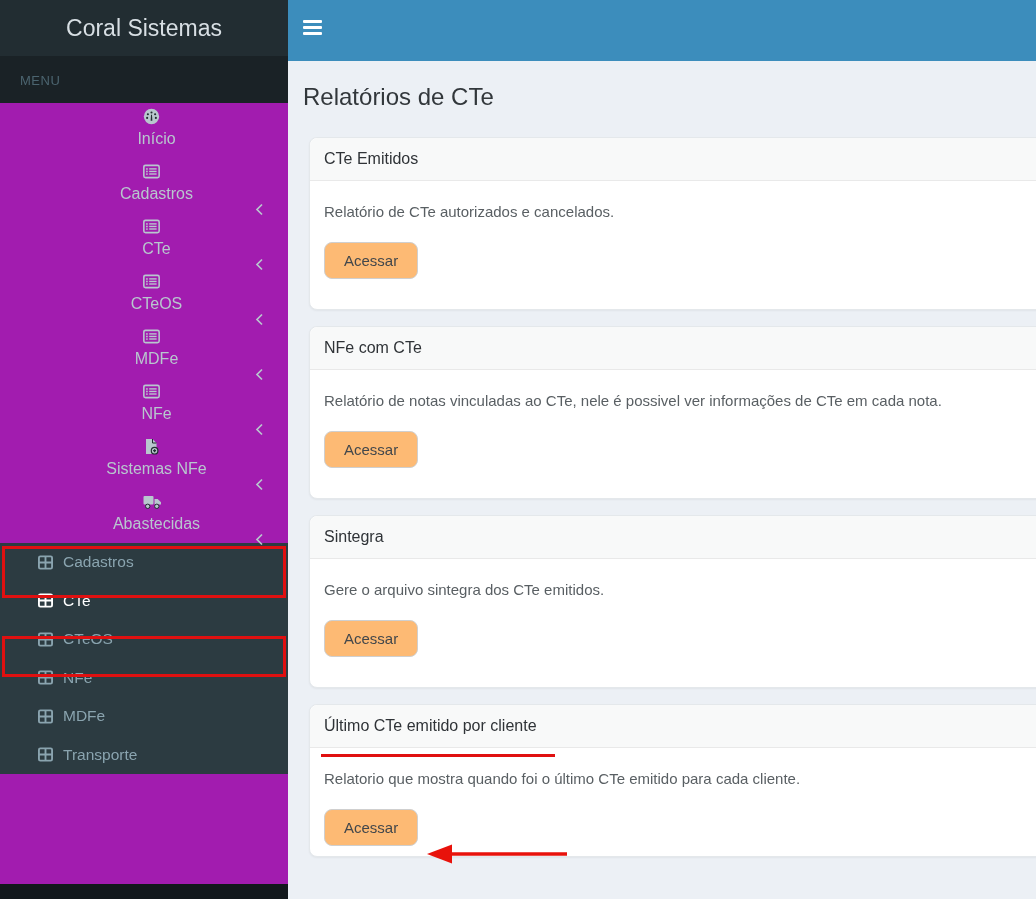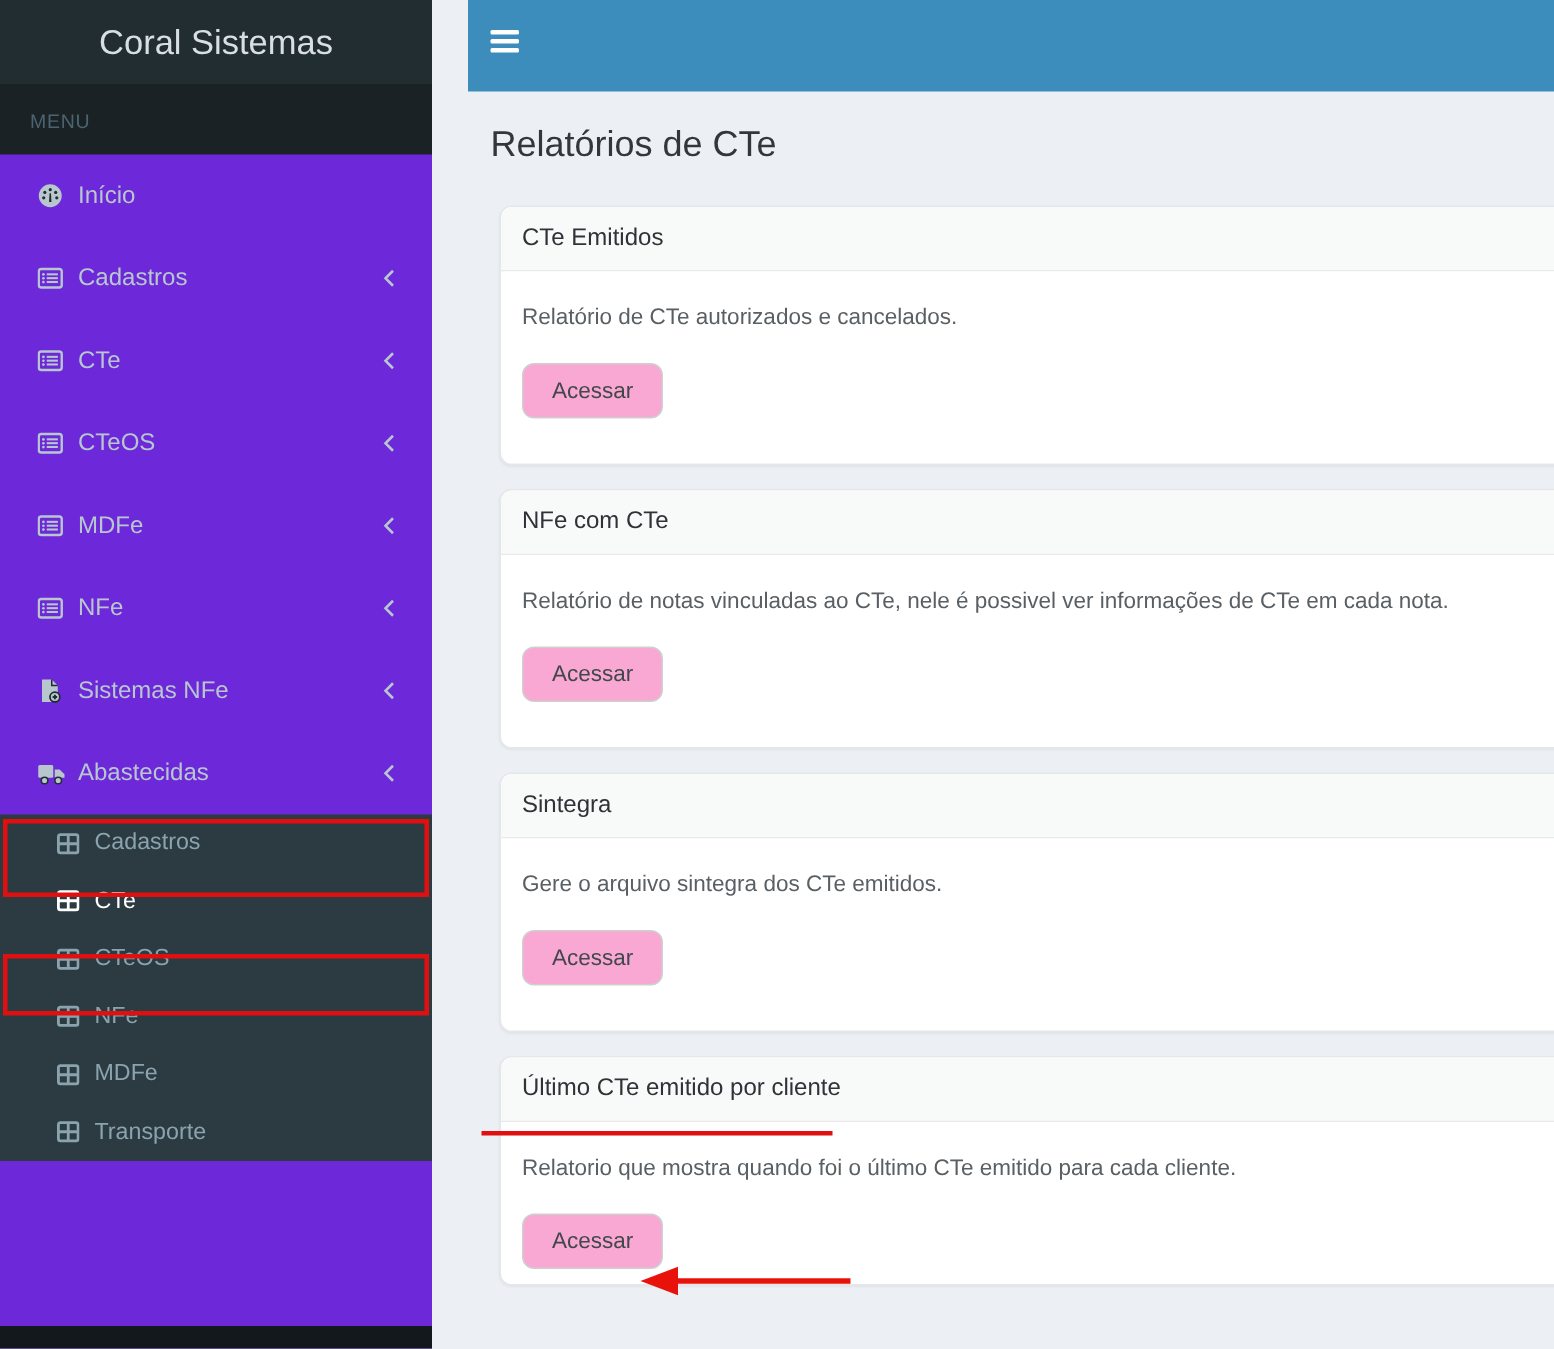--- a/index.html
+++ b/index.html
@@ -6,70 +6,70 @@
   html, body { width: 1036px; height: 899px; }
   body {
     font-family: "Liberation Sans", sans-serif;
     position: relative;
     overflow: hidden;
     background: #ecf0f5;
   }
   
   .sidebar {
     position: absolute; left: 0; top: 0; width: 288px; height: 899px;
-    background: #6d28d9; z-index: 1; display: flex; flex-direction: column;
+    background: #a21caf; z-index: 1; display: flex; flex-direction: column;
   }
   .brand {
     height: 56px; line-height: 56px; text-align: center;
     color: #d8dfe4; font-size: 23px; background: #222d32; cursor: pointer;
   }
   .menu-header {
     height: 47px; background: #1a2226; color: #4b646f;
     font-size: 13px; padding: 17px 0 0 20px; letter-spacing: .5px;
   }
   .mi {
     height: 55px; display: flex; align-items: center;
-    padding-left: 25px; color: #b8c7ce; font-size: 16px; cursor: pointer;
+    padding-left: 25px; color: #b8c7ce; font-size: 16px; cursor: pointer; flex-direction: column;
   }
   .mi .ic { width: 27px; display: inline-flex; align-items: center; flex: 0 0 27px; }
   .mi.active { background: #1e282c; color: #fff; box-shadow: inset 3px 0 0 #3c8dbc; }
   .chev { margin-left: auto; margin-right: 24px; display: inline-flex; }
   .submenu { background: #2c3b41; }
   .smi {
     height: 38.5px; display: flex; align-items: center;
     padding-left: 38px; color: #8aa4af; font-size: 15.5px; cursor: pointer;
   }
   .smi .ic { width: 25px; display: inline-flex; align-items: center; flex: 0 0 25px; }
   .smi.active { color: #fff; }
   .sidebar-bottom { margin-top: auto; height: 15px; background: #12181c; }
   
   .main {
     position: absolute; left: 288px; top: 0; right: 0; bottom: 0;
-    background: #ecf0f5; overflow: hidden; padding-left: 24px;
+    background: #ecf0f5; overflow: hidden;
   }
   .navbar { height: 61px; background: #3c8dbc; }
   .hamburger {
     background: none; border: none; padding: 20px 0 0 15px; cursor: pointer; display: block;
   }
   .hamburger .bar { display: block; width: 19px; height: 2.6px; background: #fff; margin-bottom: 3.4px; border-radius: 1px; }
   h1.page-title { margin: 22px 0 26px 15px; font-size: 24px; font-weight: 500; color: #32373b; }
   .card {
     margin: 0 0 16px 21px; width: 860px;
     background: #fff; border: 1px solid #e4e8eb; border-radius: 8px;
     box-shadow: 0 1px 2px rgba(0,0,0,0.05);
   }
   .card-header {
     padding: 12px 14px; background: #f8f9f9; border-bottom: 1px solid #e9e9e9;
     border-radius: 8px 8px 0 0; font-size: 16px; font-weight: 500; color: #2f3337;
   }
   .card-body { padding: 22px 14px 30px; }
   .card.short .card-body { padding-bottom: 10px; }
   .card-desc { color: #5b6165, #555; color: #595f63; font-size: 15px; margin: 0 0 22px; }
   .btn {
-    background: #f9a8d4; border: 1px solid #cfcfcf; border-radius: 8px;
+    background: #fdba74; border: 1px solid #cfcfcf; border-radius: 8px;
     padding: 9px 19px; font-size: 15px; color: #42474b; cursor: pointer;
     font-family: "Liberation Sans", sans-serif;
   }
   
   .annot { position: absolute; z-index: 5; pointer-events: none; }
   .annot-box { border: 3px solid #e01010; }
   #annot-box-relatorios { left: 2px; top: 546px; width: 284px; height: 52px; }
   #annot-box-cte { left: 2px; top: 636px; width: 284px; height: 41px; }
   #annot-underline { left: 321px; top: 754px; width: 234px; height: 3px; background: #e01010; }
   #annot-arrow { left: 424px; top: 841px; }

